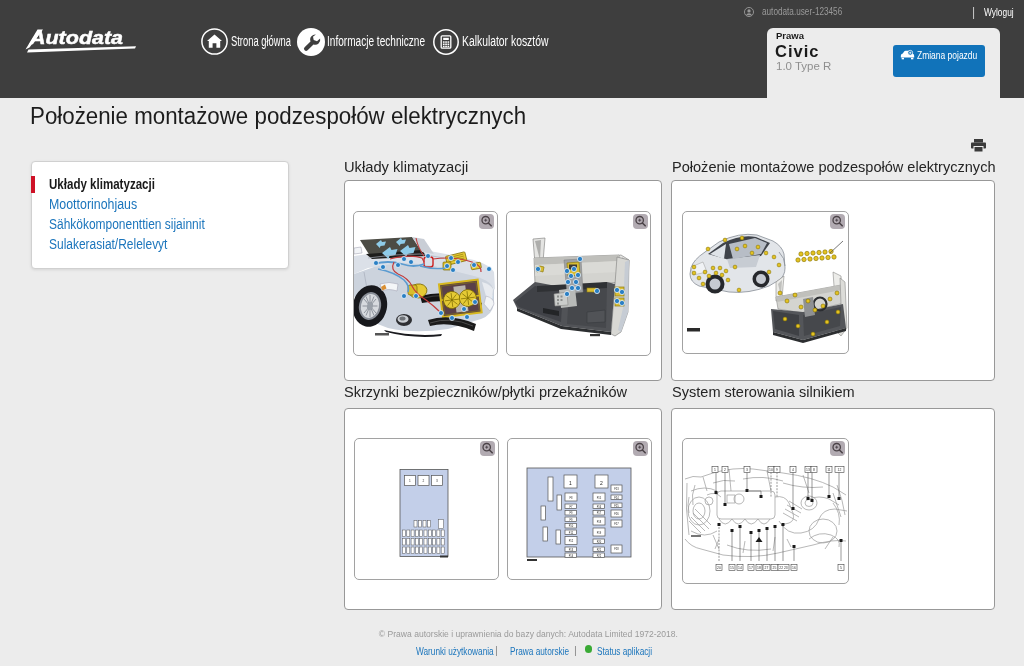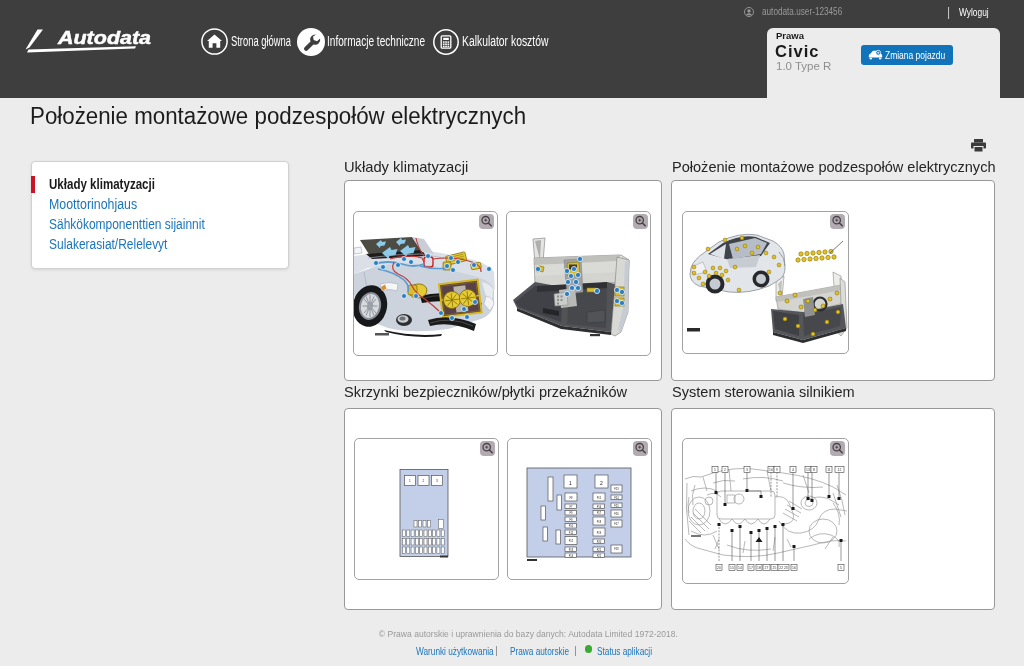--- a/index.html
+++ b/index.html
@@ -2,28 +2,28 @@
 <html><head>
 <meta charset="utf-8">
 <style>
   * { margin:0; padding:0; box-sizing:border-box; }
   html,body { width:1024px; height:666px; background:#ececec; font-family:"Liberation Sans", sans-serif; overflow:hidden; }
   #page { position:relative; width:1024px; height:666px; }
   .abs { position:absolute; }
   .cx { display:inline-block; transform-origin:0 50%; white-space:nowrap; }
   header { position:absolute; left:0; top:0; width:1024px; height:98px; background:#3e3e3e; }
   .usr-name { position:absolute; left:762px; top:6px; color:#999; font-size:10px; }
-  .logout { position:absolute; left:947px; top:5px; color:#fff; font-size:11px;text-align:center; }
+  .logout { position:absolute; left:972px; top:5px; color:#fff; font-size:11px;text-align:center; }
   .logout .sep { color:#ccc; margin-right:9px; font-size:12px; }
   .nav-label { position:absolute; top:32.5px; color:#fff; font-size:14px; }
   .vcard { position:absolute; left:767px; top:28px; width:233px; height:92px; background:#ececec; border-radius:6px 6px 0 0; }
   .vc-make { position:absolute; left:776px; top:30px; font-size:9.5px; font-weight:bold; color:#1a1a1a; }
   .vc-model { position:absolute; left:775px; top:42px; font-size:16.5px; letter-spacing:1px; font-weight:bold; color:#1a1a1a; }
   .vc-type { position:absolute; left:776px; top:59.5px; font-size:11.5px; color:#8f8f8f; }
-  .vc-btn { position:absolute; left:861px; top:45px; width:92px; height:20px; background:#1173ba; border-radius:3px; color:#fff; font-size:11px; white-space:nowrap; }
+  .vc-btn { position:absolute; left:893px; top:45px; width:92px; height:32px; background:#1173ba; border-radius:3px; color:#fff; font-size:11px; white-space:nowrap; }
   h1 { position:absolute; left:30px; top:105px; font-size:23px; line-height:23px; font-weight:normal; color:#1c1c1c; }
   .sidebar { position:absolute; left:31px; top:160.5px; width:258px; height:108px; background:#fff; border:1px solid #d0d0d0; border-radius:4px; box-shadow:0 1px 3px rgba(0,0,0,0.10); }
   .sb-item { position:absolute; left:17px; font-size:14px; color:#1b75bc; }
   .sb-item.active { color:#1a1a1a; font-weight:bold; }
   .sb-bar { position:absolute; left:-1px; top:14px; width:4px; height:17px; background:#ce1126; }
   .sec-title { position:absolute; font-size:15px; color:#252525; }
   .sec-box { position:absolute; background:#fff; border:1px solid #989898; border-radius:4px; }
   .thumb { position:absolute; background:#fff; border:1px solid #a2a2a2; border-radius:5px; }
   .thumb svg.art { position:absolute; left:0; top:0; }
   .mag { position:absolute; top:2px; right:2.5px; width:15px; height:15px; background:#b2abb2; border-radius:4px; }
@@ -36,21 +36,21 @@
 <body>
 <div id="page">
   <header>
     <svg class="abs" style="left:744px;top:6.5px" width="10" height="10" viewBox="0 0 13 13">
         <circle cx="6.5" cy="6.5" r="5.9" fill="none" stroke="#999" stroke-width="1.2"></circle>
         <circle cx="6.5" cy="5.1" r="2.1" fill="#999"></circle>
         <path d="M2.6 10.7 a4.2 4.2 0 0 1 7.8 0z" fill="#999"></path>
       </svg>
     <span class="usr-name"><span class="cx" style="transform:scaleX(0.82)">autodata.user-123456</span></span>
     <span class="logout"><span class="sep">|</span><span class="cx" style="transform:scaleX(0.76)">Wyloguj</span></span>
-    <span class="abs" style="left:30px;top:27.2px;font-size:19px;font-weight:bold;font-style:italic;color:#fff;margin-left:28px;-webkit-text-stroke:0.5px #fff;"><span class="cx" style="transform:scaleX(1.13)">Autodata</span></span>
+    <span class="abs" style="left:30px;top:27.2px;font-size:19px;font-weight:bold;font-style:italic;color:#fff;-webkit-text-stroke:0.5px #fff;"><span class="cx" style="transform:scaleX(1.13)">Autodata</span></span>
     <svg class="abs" style="left:24px;top:26px" width="116" height="28" viewBox="0 0 116 28">
       <path d="M13.5 3.5 L19 3.5 L5.5 21.5 L1.5 23.5 Z" fill="#fff"></path>
       <path d="M4.5 23.5 L112 20.2 L111 22.4 L3 26.5 Z" fill="#fff"></path>
     </svg>
     <svg class="abs" style="left:201px;top:28px" width="27" height="27" viewBox="0 0 27 27">
         <circle cx="13.5" cy="13.5" r="12.6" fill="none" stroke="#fff" stroke-width="1.5"></circle>
         <path d="M13.5 6.6 L21 13.1 L19.2 13.1 L19.2 19.8 L15.4 19.8 L15.4 15.2 L11.6 15.2 L11.6 19.8 L7.8 19.8 L7.8 13.1 L6 13.1 Z" fill="#fff"></path>
       </svg>
     <span class="nav-label" style="left:230.5px"><span class="cx" style="transform:scaleX(0.67)">Strona główna</span></span>
     <svg class="abs" style="left:297px;top:27.5px" width="28" height="28" viewBox="0 0 28 28">

